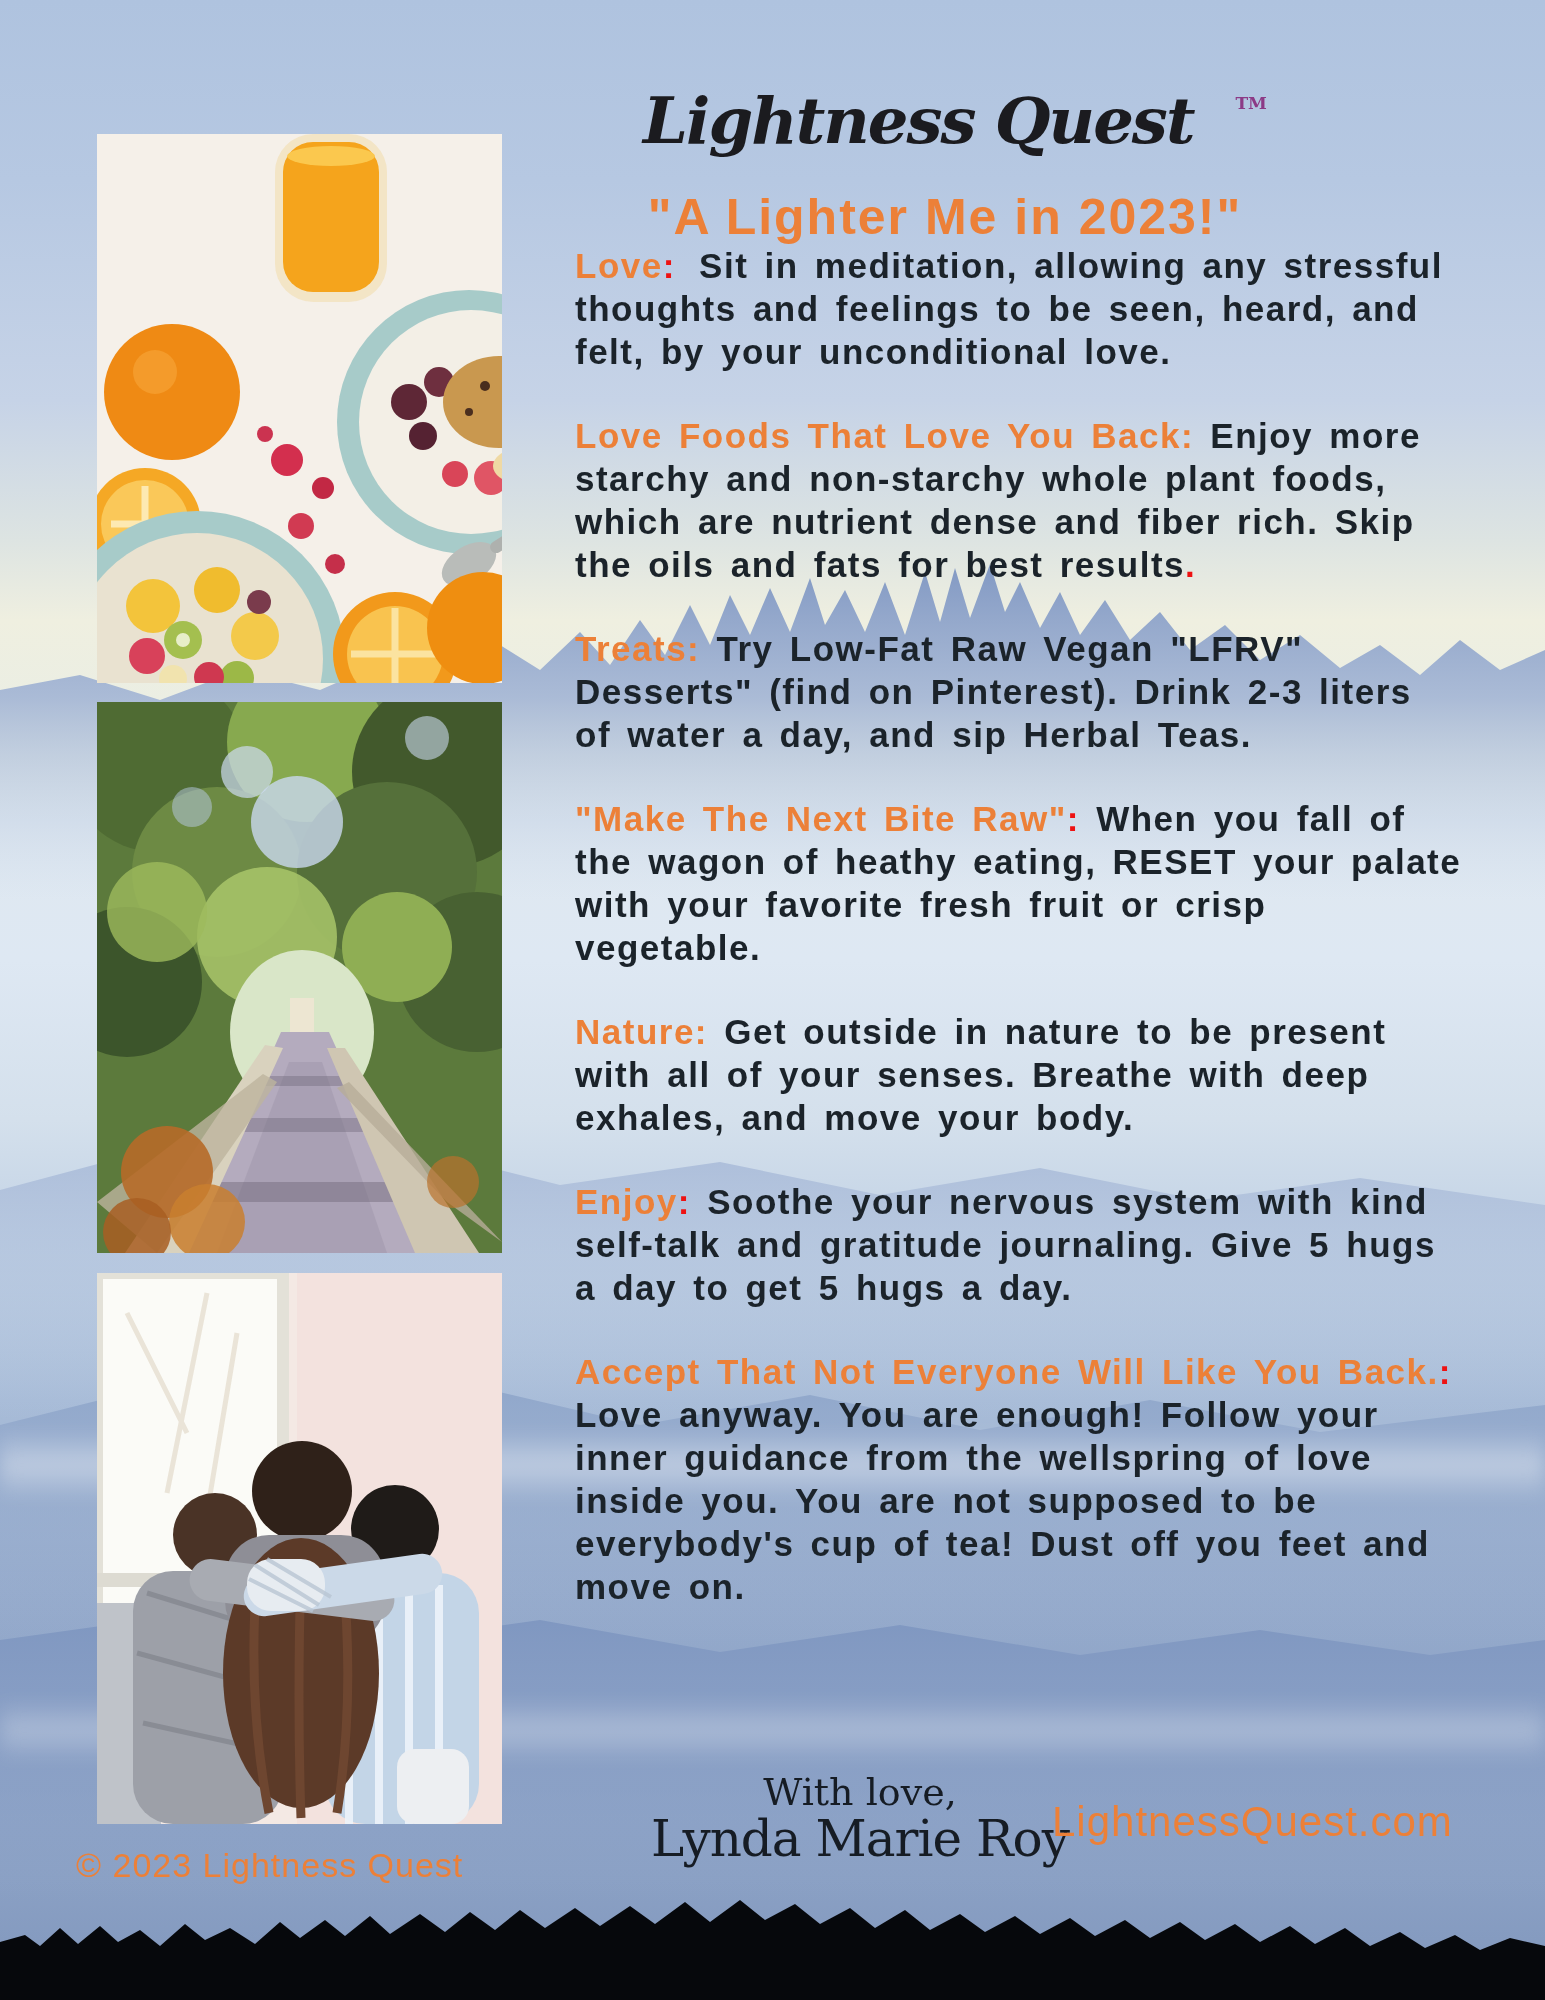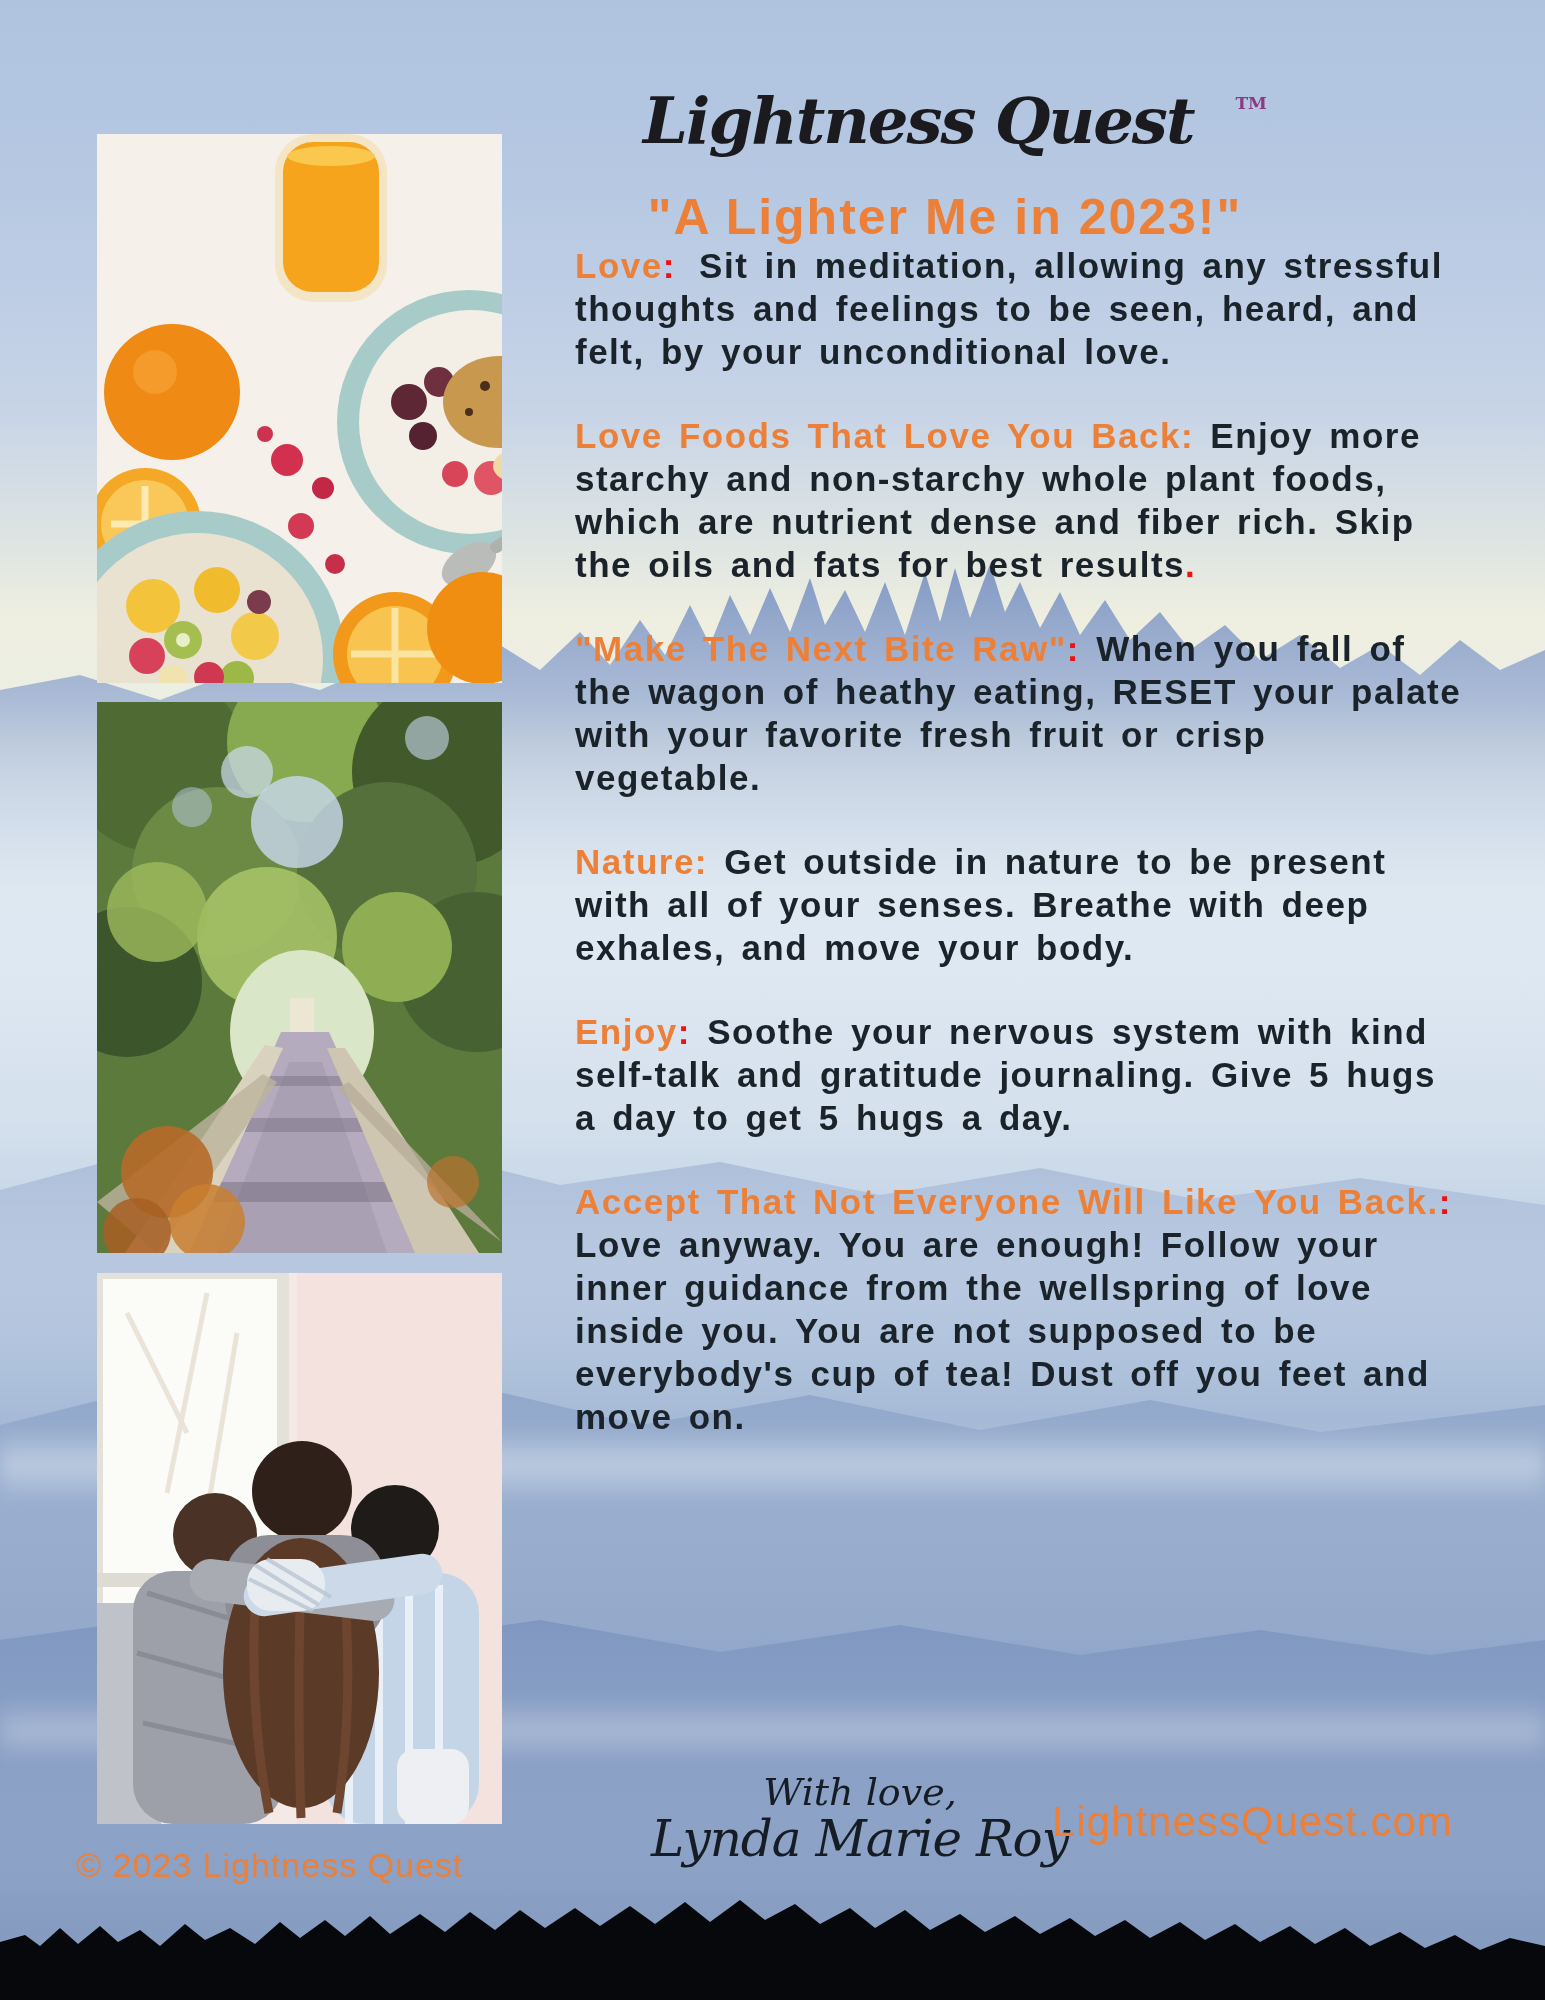--- a/index.html
+++ b/index.html
@@ -40,21 +40,21 @@
     margin:0 0 41px 0;font-size:35px;font-weight:bold;line-height:43px;
     letter-spacing:1.5px;word-spacing:5px;
   }
   .h{font-weight:bold;}
   .b{}
   .red{}
 
   
   #signoff{
     position:absolute;left:640px;top:1772px;width:440px;text-align:center;
-    font-family:"DejaVu Serif",serif;font-style:italic;color:#161c24;
+    font-family:"DejaVu Serif",serif;color:#161c24;
   }
   #signoff .l1{font-size:38px;line-height:40px;}
   #signoff .l2{font-size:50px;line-height:54px;letter-spacing:-1px;}
   #website{
     position:absolute;left:1052px;top:1798px;font-size:42px;
     letter-spacing:1px;cursor:pointer;
   }
   #copyright{position:absolute;left:76px;top:1846px;font-size:34px;letter-spacing:1px;}
 </style>
 </head>
@@ -263,20 +263,21 @@
     <div id="brand"><span>Lightness Quest</span><sup style="color: rgb(140, 58, 134); margin-left: 42px;">TM</sup></div>
   </div>
 
   <div id="headline" class="accent" style="color: rgb(236, 128, 56);">"A Lighter Me in 2023!"</div>
 
   <div id="sections" style="color: rgb(27, 35, 42);">
     <p><span class="h accent" style="color: rgb(236, 128, 56); margin-top: 12px;">Love</span><span class="red" style="color: rgb(238, 18, 18);">:</span> <span class="b" style="color: rgb(27, 35, 42); margin-left: 7px;">Sit in meditation, allowing any stressful thoughts and feelings to be seen, heard, and felt, by your unconditional love.</span><span class="red" style="color: rgb(238, 18, 18);"></span></p>
 
     <p><span class="h accent" style="color: rgb(236, 128, 56);">Love Foods That Love You Back:</span><span class="red" style="color: rgb(238, 18, 18);"></span> <span class="b" style="color: rgb(27, 35, 42);">Enjoy more starchy and non-starchy whole plant foods, which are nutrient dense and fiber rich. Skip the oils and fats for best results</span><span class="red" style="color: rgb(238, 18, 18);">.</span></p>
 
+    <p><span class="h accent" style="color: rgb(236, 128, 56);">Treats:</span><span class="red" style="color: rgb(238, 18, 18);"></span> <span class="b" style="color: rgb(27, 35, 42);">Try Low-Fat Raw Vegan "LFRV" Desserts" (find on Pinterest). Drink 2-3 liters of water a day, and sip Herbal Teas.</span><span class="red" style="color: rgb(238, 18, 18);"></span></p>
 
     <p><span class="h accent" style="color: rgb(236, 128, 56);">"Make The Next Bite Raw"</span><span class="red" style="color: rgb(238, 18, 18);">:</span> <span class="b" style="color: rgb(27, 35, 42);">When you fall of the wagon of heathy eating, RESET your palate with your favorite fresh fruit or crisp vegetable.</span><span class="red" style="color: rgb(238, 18, 18);"></span></p>
 
     <p><span class="h accent" style="color: rgb(236, 128, 56);">Nature:</span><span class="red" style="color: rgb(238, 18, 18);"></span> <span class="b" style="color: rgb(27, 35, 42);">Get outside in nature to be present with all of your senses. Breathe with deep exhales, and move your body.</span><span class="red" style="color: rgb(238, 18, 18);"></span></p>
 
     <p><span class="h accent" style="color: rgb(236, 128, 56);">Enjoy</span><span class="red" style="color: rgb(238, 18, 18);">:</span> <span class="b" style="color: rgb(27, 35, 42);">Soothe your nervous system with kind self-talk and gratitude journaling. Give 5 hugs a day to get 5 hugs a day.</span><span class="red" style="color: rgb(238, 18, 18);"></span></p>
 
     <p><span class="h accent" style="color: rgb(236, 128, 56);">Accept That Not Everyone Will Like You Back.</span><span class="red" style="color: rgb(238, 18, 18);">:</span> <span class="b" style="color: rgb(27, 35, 42);">Love anyway. You are enough! Follow your inner guidance from the wellspring of love inside you. You are not supposed to be everybody's cup of tea! Dust off you feet and move on.</span><span class="red" style="color: rgb(238, 18, 18);"></span></p>
   </div>
 

